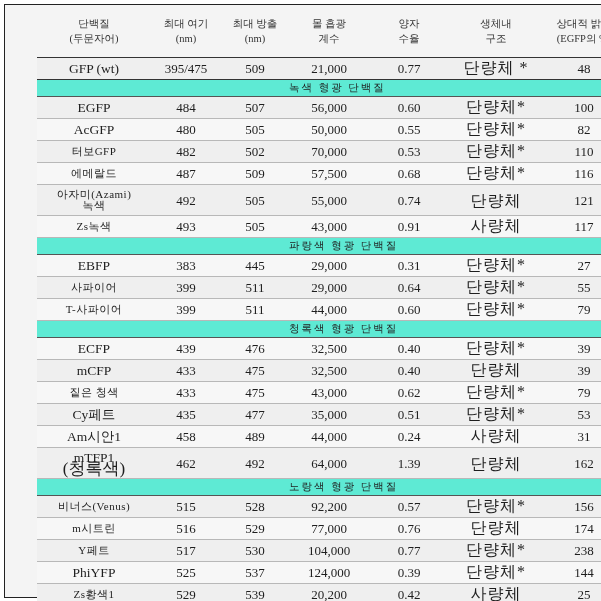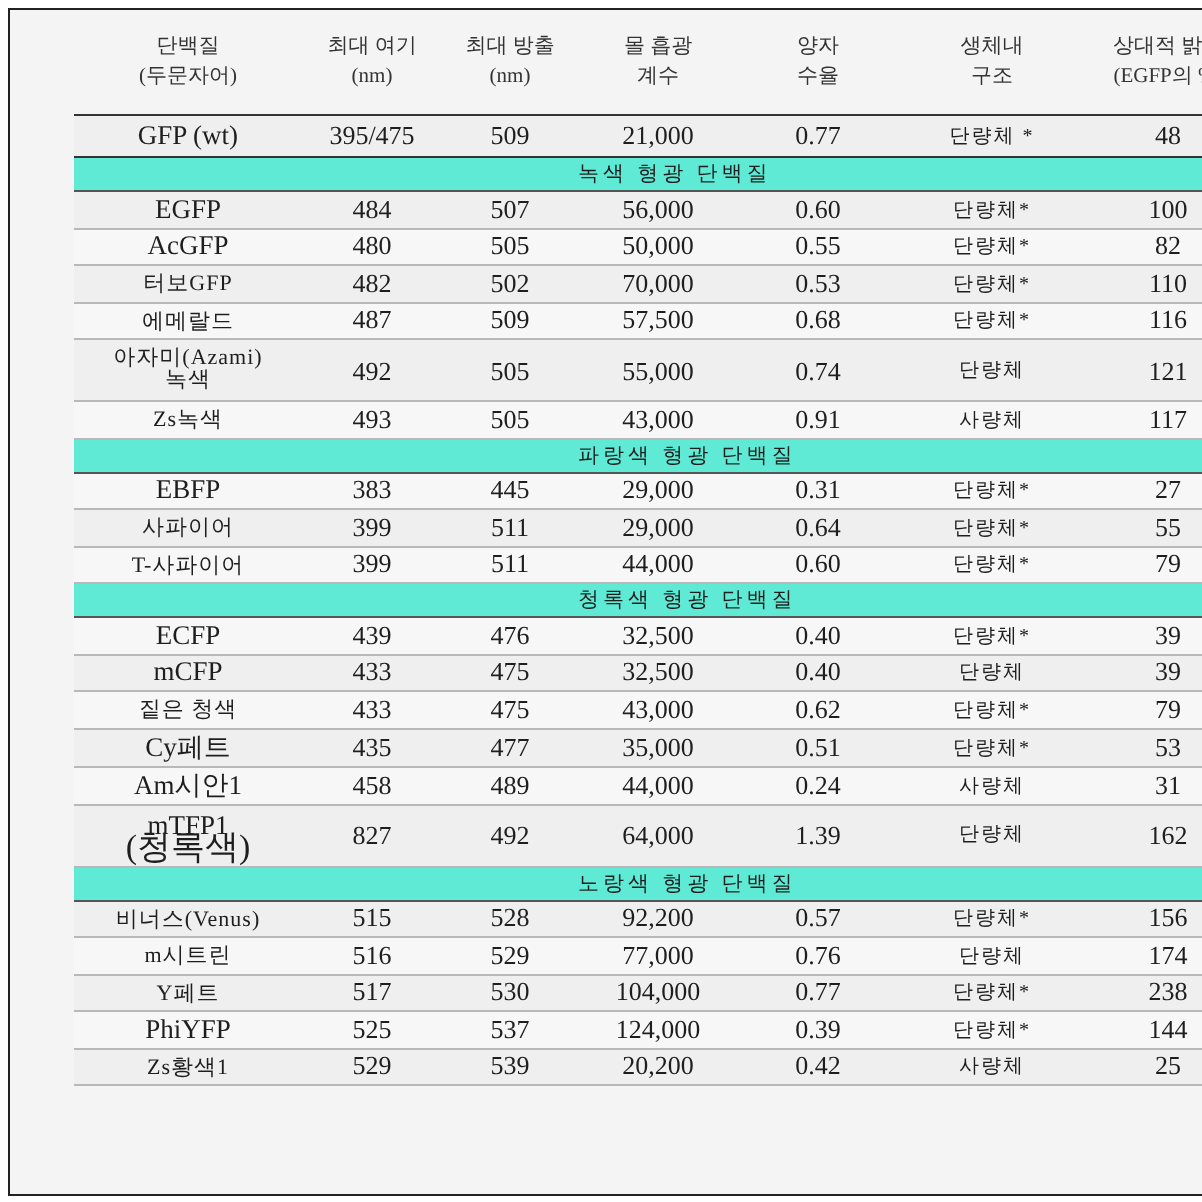--- a/index.html
+++ b/index.html
@@ -17,21 +17,21 @@
   .c0 { width: 108px; text-align: left; padding-left: 3px; }
   .c1 { width: 76px; }
   .c2 { width: 62px; }
   .c3 { width: 86px; }
   .c4 { width: 74px; }
   .c5 { width: 100px; }
   .c6 { width: 76px; }
   tr.row td { font-size: 13px; height: 17.5px; text-align: center; border-bottom: 0.8px solid #b8b8b8; }
   tr.row td.name { text-align: center; padding-left: 3px; font-size: 13.5px; }
   tr.row td.name.kor { font-size: 11px; letter-spacing: 0.5px; margin-top: 27px; }
-  tr.row td.struct { font-size: 10px; letter-spacing: 1px; }
+  tr.row td.struct { font-size: 16px; letter-spacing: 1px; }
   tr.row.tall td { height: 30px; line-height: 11px; }
   tr.row.tall3 td { height: 38px; line-height: 11px; }
   tr.row.wt td { border-bottom: 1.5px solid #333; height: 20px; }
   tr.sec td { font-size: 10.5px; letter-spacing: 2px; height: 16px; border-bottom: 1.2px solid #555; text-align: left; background: #5eead4; }
   tr.sec td .sec-label { display: inline-block; margin-left: 252px; }
   tr.row:nth-child(odd) td { background: #efefef; }
   tr.row:nth-child(even) td { background: #f7f7f7; }
   .name-sub { display: block; }
 </style>
 </head>
@@ -220,21 +220,21 @@
           <td>44,000</td>
           <td>0.24</td>
           <td class="struct">사량체</td>
           <td>31</td>
         </tr>
       <tr class="row tall">
           <td class="name">
             <span class="name-sub">mTFP1</span>
             <span class="name-sub" style="font-size:17px">(청록색)</span>
           </td>
-          <td>827</td>
+          <td>462</td>
           <td>492</td>
           <td>64,000</td>
           <td>1.39</td>
           <td class="struct">단량체</td>
           <td>162</td>
         </tr>
 
       <tr class="sec">
           <td colspan="7"><span class="sec-label">노랑색 형광 단백질</span></td>
         </tr>

